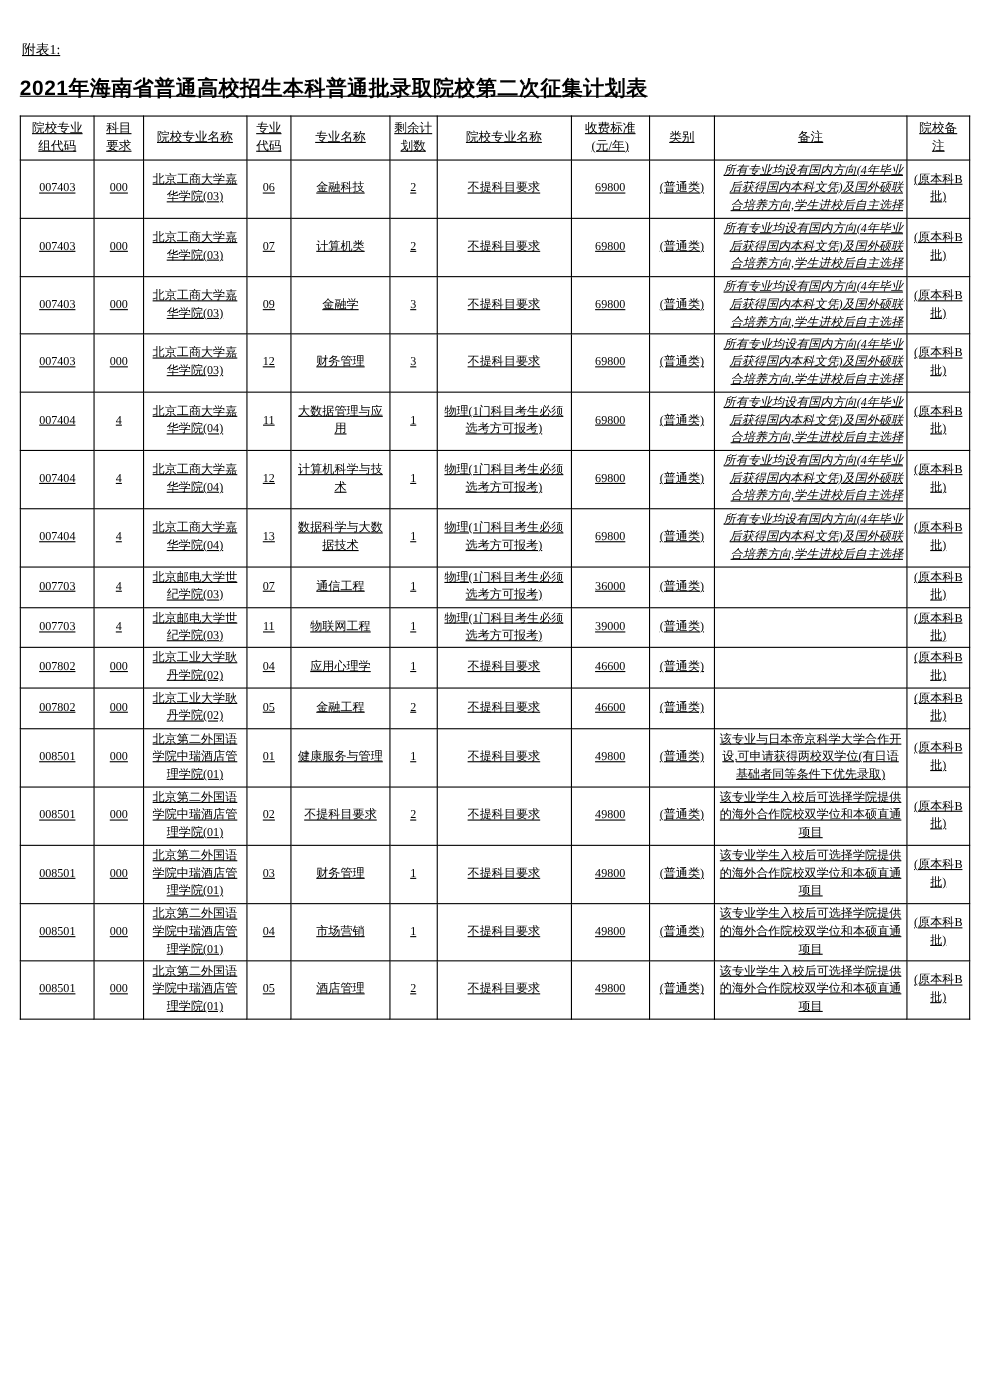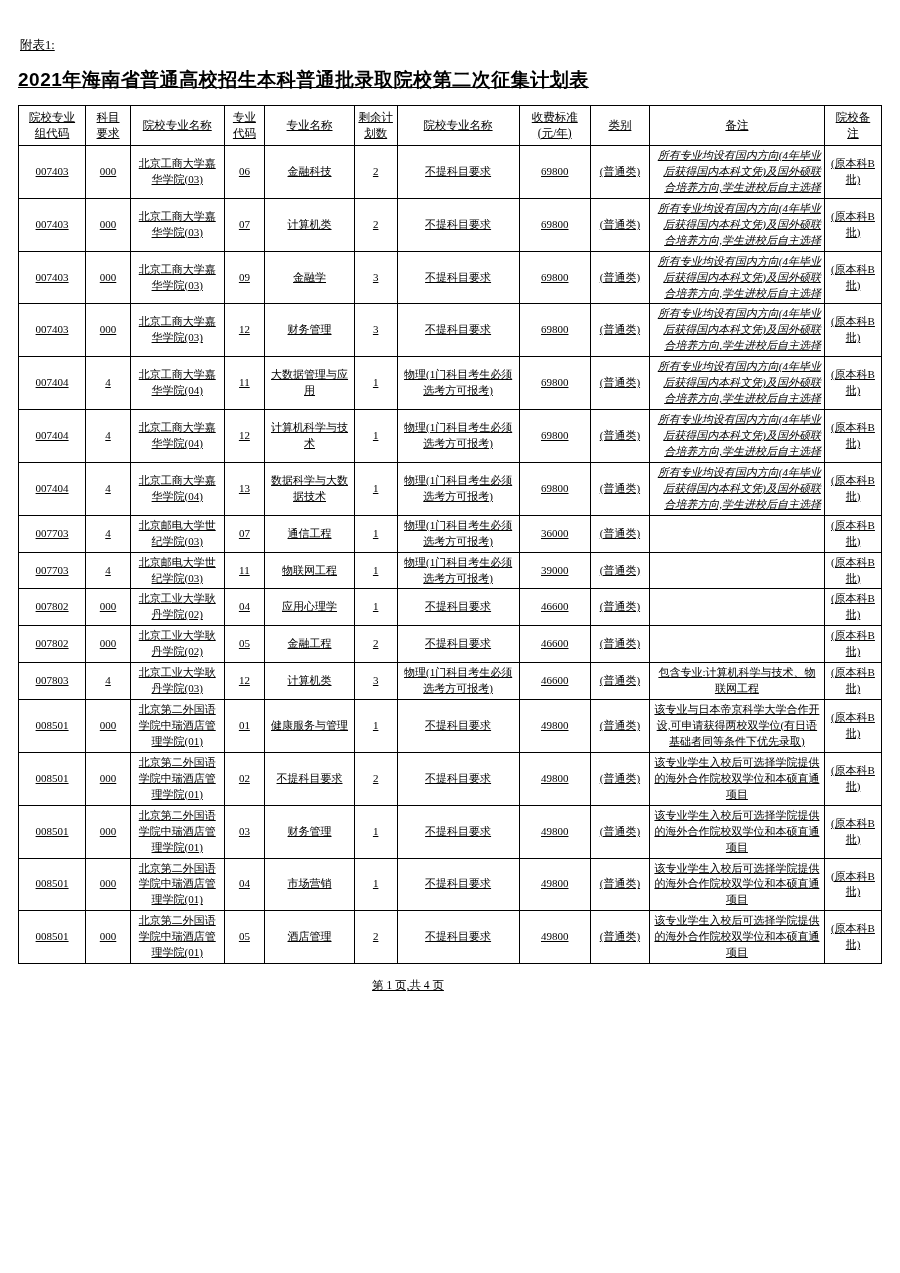--- a/index.html
+++ b/index.html
@@ -309,33 +309,20 @@
           <td>05</td>
           <td class="major">金融工程</td>
           <td>2</td>
           <td class="exam">不提科目要求</td>
           <td>46600</td>
           <td>(普通类)</td>
           <td class="remark"></td>
           <td class="note">(原本科B批)</td>
         </tr>
         <tr>
-          <td>007803</td>
-          <td>4</td>
-          <td class="schoolname">北京工业大学耿丹学院(03)</td>
-          <td>12</td>
-          <td class="major">计算机类</td>
-          <td>3</td>
-          <td class="exam">物理(1门科目考生必须选考方可报考)</td>
-          <td>46600</td>
-          <td>(普通类)</td>
-          <td class="remark">包含专业:计算机科学与技术、物联网工程</td>
-          <td class="note">(原本科B批)</td>
-        </tr>
-        <tr>
           <td>008501</td>
           <td>000</td>
           <td class="schoolname">北京第二外国语学院中瑞酒店管理学院(01)</td>
           <td>01</td>
           <td class="major">健康服务与管理</td>
           <td>1</td>
           <td class="exam">不提科目要求</td>
           <td>49800</td>
           <td>(普通类)</td>
           <td class="remark">该专业与日本帝京科学大学合作开设,可申请获得两校双学位(有日语基础者同等条件下优先录取)</td>
@@ -389,15 +376,14 @@
           <td>2</td>
           <td class="exam">不提科目要求</td>
           <td>49800</td>
           <td>(普通类)</td>
           <td class="remark">该专业学生入校后可选择学院提供的海外合作院校双学位和本硕直通项目</td>
           <td class="note">(原本科B批)</td>
         </tr>
       </tbody>
   </table>
 
-  <div class="footer">第 1 页,共 4 页</div>
 
 </div>
 
 </body></html>

